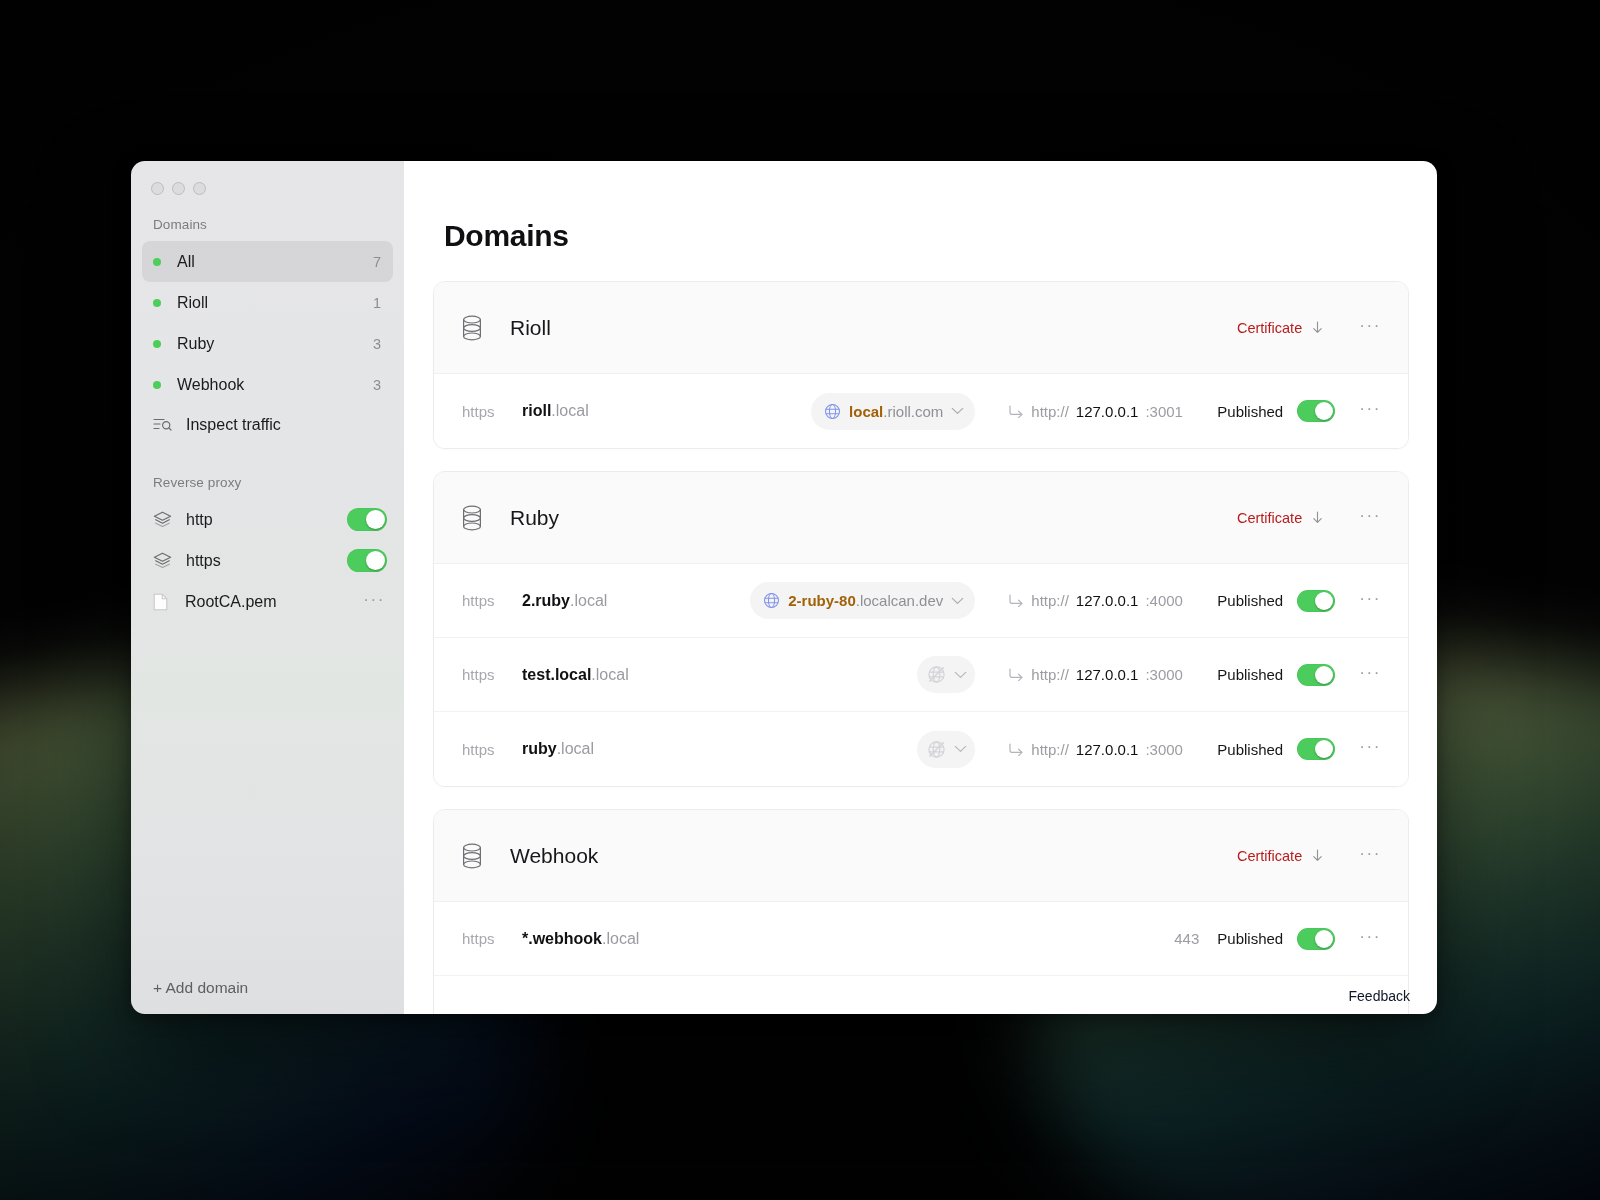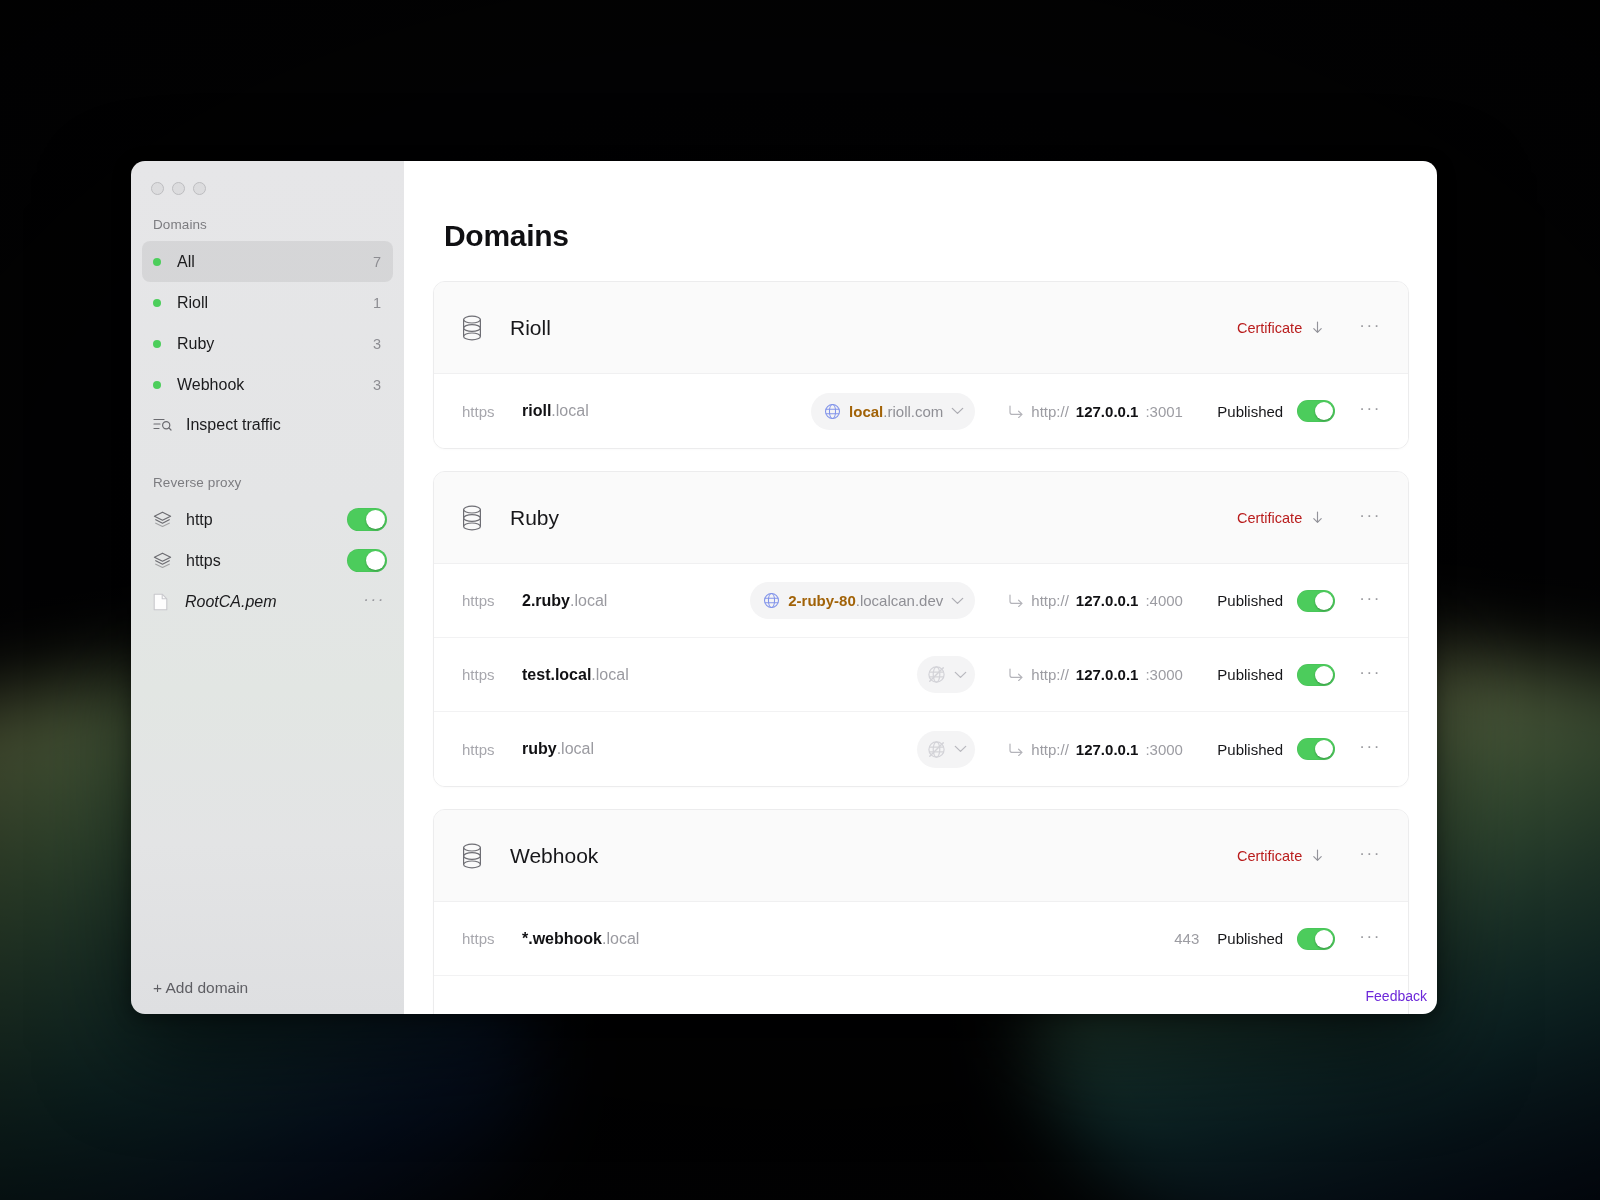--- a/index.html
+++ b/index.html
@@ -110,21 +110,21 @@
 
   .proxy-row {
     display:flex; align-items:center;
     height:41px; margin:0 11px; padding:0 6px 0 11px;
   }
   .proxy-row .ico { width:22px; margin-right:11px; display:flex; align-items:center; }
   .proxy-row .txt { font-size:16px; color:#1b1b1d; flex:1; }
 
   .cert-row {
     display:flex; align-items:center;
-    height:41px; margin:0 11px; padding:0 6px 0 11px;font-style:italic;
+    height:41px; margin:0 11px; padding:0 6px 0 11px;
   }
   .cert-row .ico { width:20px; margin-right:12px; display:flex; align-items:center; }
   .cert-row .txt { font-size:16px; color:#1b1b1d; flex:1; }
 
   .dots-btn {
     color:#9a9a9f; font-size:17px; letter-spacing:1.6px;
     line-height:10px; padding:2px 2px 6px 2px; cursor:default;
   }
 
   .add-domain {
@@ -196,29 +196,29 @@
     margin-right:18px; flex:0 0 auto;
   }
   .pill .ptxt { font-size:15px; color:#8f8f95; }
   .pill .ptxt b { color:#a16207; font-weight:bold; }
   .pill.empty { padding:0 8px 0 10px; background:#f4f4f5; }
 
   .target {
     font-size:15px; color:#9c9ca2; width:208px; flex:0 0 208px;
     display:flex; align-items:center; gap:7px;margin-left:16px;
   }
-  .target b { color:#111114; font-weight:bold; }
+  .target b { color:#111114; font-weight:normal; }
   .port-only { font-size:15px; color:#9c9ca2; width:208px; flex:0 0 208px; text-align:right; padding-right:18px;}
 
   .pub { font-size:15px; color:#17171a; margin-right:14px; }
   .row .dots-btn { margin-left:22px; }
 
   .feedback {
-    position:absolute; right:10px; bottom:10px;
-    font-size:14px; color:#6d28d9;
+    position:absolute; right:27px; bottom:10px;
+    font-size:14px; color:#0f172a;
   }
   .chev { color:#adadb3; }
 </style>
 </head>
 <body>
 
 <div id="desktop">
   <div class="blob blob-left"></div>
   <div class="blob blob-right"></div>
   <div class="vignette"></div>

